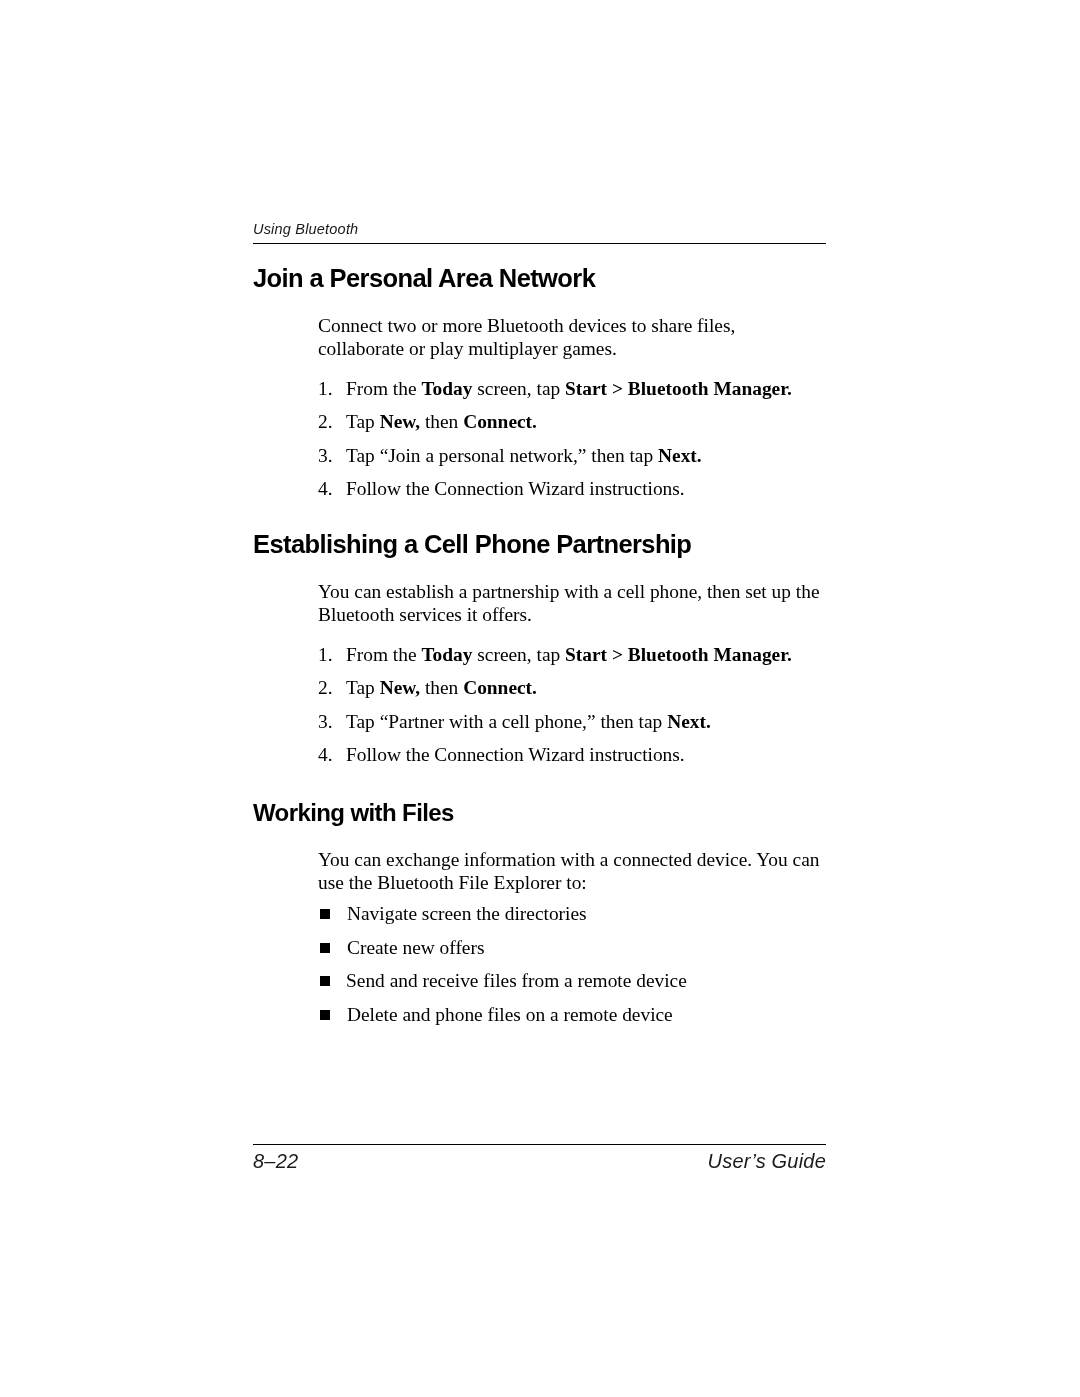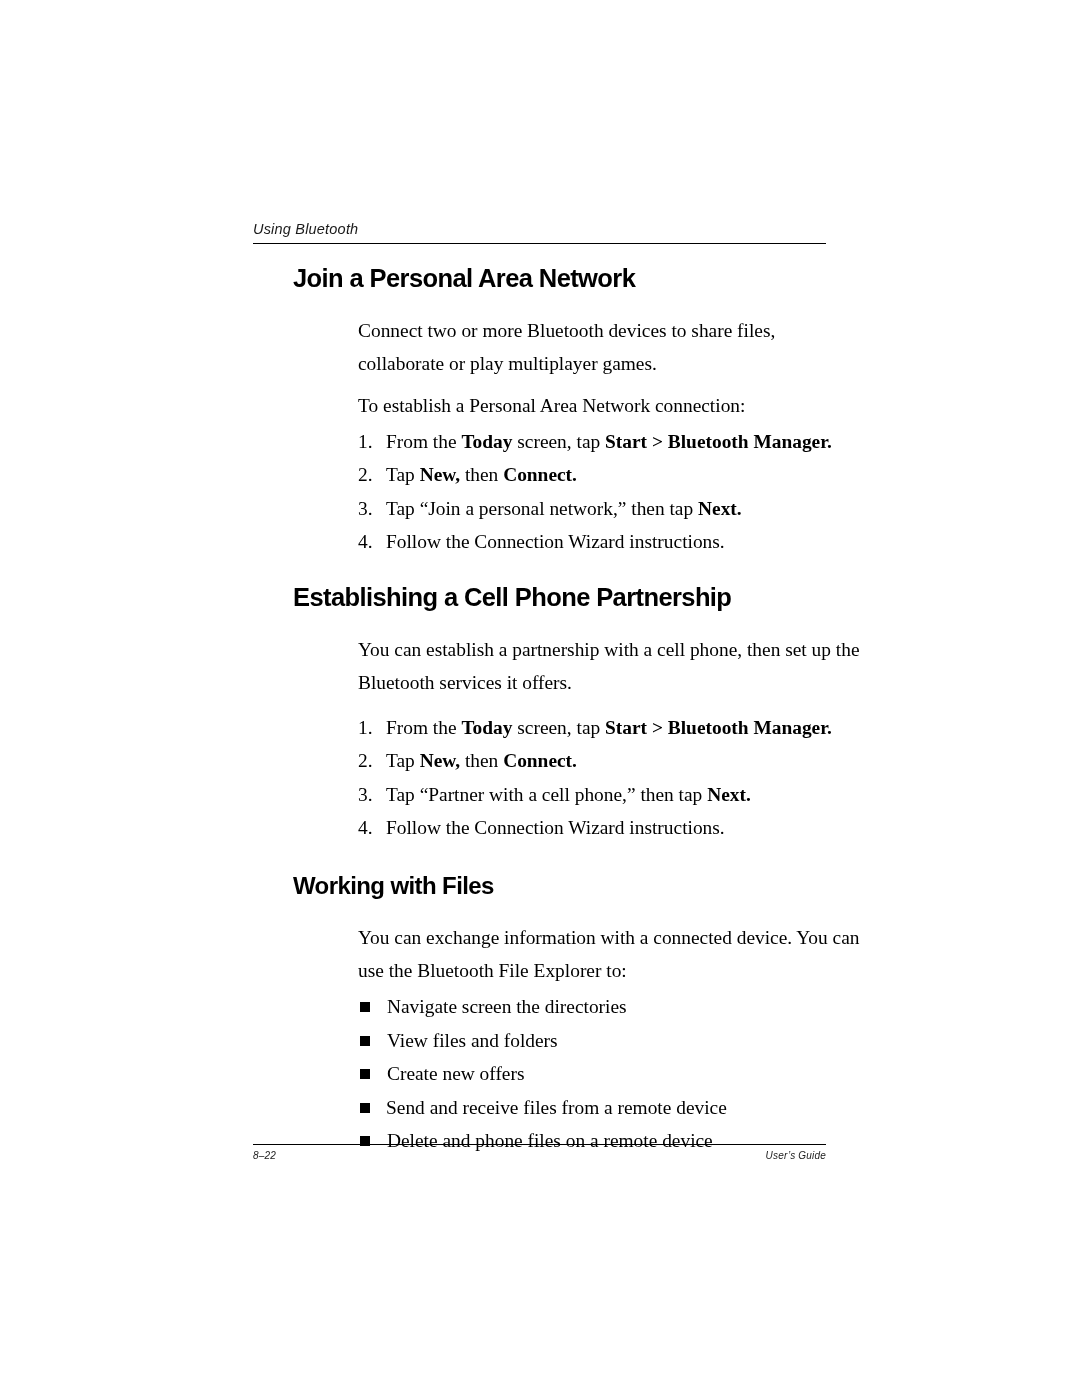--- a/index.html
+++ b/index.html
@@ -50,21 +50,20 @@
     top: 239px;
     width: 573px;
   }
 
   
   .content {
     position: absolute;
     left: 0;
     top: 258px;
     width: 874px;
-    margin-left: 40px;
   }
 
   h1.section-title,
   h2.section-title {
     font-family: "Liberation Sans", sans-serif;
     font-weight: bold;
     color: #000;
     margin: 0;
     padding: 0;
     letter-spacing: -0.6px;
@@ -78,21 +77,21 @@
     font-size: 25.5px;
     line-height: 32px;
     margin-left: 253px;
   }
 
   p.body-para {
     margin: 0;
     margin-left: 318px;
     width: 508px;
     font-size: 19.4px;
-    line-height: 33px;
+    line-height: 23px;
     text-align: left;
   }
 
   ol.step-list {
     margin: 0;
     padding: 0;
     list-style: none;
     margin-left: 318px;
     width: 508px;
   }
@@ -155,41 +154,40 @@
   .footer {
     position: absolute;
     left: 253px;
     top: 1146px;
     width: 573px;
     display: flex;
     justify-content: space-between;
     align-items: center;
     font-family: "Liberation Sans", sans-serif;
     font-style: italic;
-    font-size: 10px;
+    font-size: 20px;
     color: #1a1a1a;
     letter-spacing: 0.2px;
   }
 </style>
 </head>
 <body>
 
 <div class="page">
 
   <div class="running-header">
     <div class="running-header-text">Using Bluetooth</div>
   </div>
   <hr class="rule header-rule">
 
   <div class="content" id="content-root">
       <h2 class="section-title">Join a Personal Area Network</h2>
       <div class="sp-h2-after"></div>
       <p class="body-para">Connect two or more Bluetooth devices to share files, collaborate or play multiplayer games.</p>
       <div class="sp-para-gap"></div>
-      <p class="body-para">To establish a Personal Area Network connection:</p>
       <div class="sp-list-gap"></div>
       <ol class="step-list">
         <li><span class="num">1.</span><span><span>From the </span><b>Today</b><span> screen, tap </span><b>Start &gt; Bluetooth Manager.</b></span></li>
         <li style="margin-top: 8.5px;"><span class="num">2.</span><span><span>Tap </span><b>New,</b><span> then </span><b>Connect.</b></span></li>
         <li style="margin-top: 8.5px;"><span class="num">3.</span><span><span>Tap “Join a personal network,” then tap </span><b>Next.</b></span></li>
         <li style="margin-top: 8.5px;"><span class="num">4.</span><span><span>Follow the Connection Wizard instructions.</span></span></li>
       </ol>
       <div class="sp-before-h2"></div>
       <h2 class="section-title">Establishing a Cell Phone Partnership</h2>
       <div class="sp-h2-after"></div>
@@ -202,21 +200,20 @@
         <li style="margin-top: 8.5px;"><span class="num">3.</span><span><span>Tap “Partner with a cell phone,” then tap </span><b>Next.</b></span></li>
         <li style="margin-top: 8.5px;"><span class="num">4.</span><span><span>Follow the Connection Wizard instructions.</span></span></li>
       </ol>
       <div class="sp-before-h1"></div>
       <h1 class="section-title">Working with Files</h1>
       <div class="sp-h1-after"></div>
       <p class="body-para">You can exchange information with a connected device. You can use the Bluetooth File Explorer to:</p>
       <div class="sp-list-gap"></div>
       <ul class="bullet-list">
         <li><span class="sq"></span><span>Navigate screen the directories</span></li>
-        <li style="margin-top: 8.5px;"><span class="sq"></span><span>View files and folders</span></li>
         <li style="margin-top: 8.5px;"><span class="sq"></span><span>Create new offers</span></li>
         <li style="margin-top: 8.5px; padding-left: 26px;"><span class="sq"></span><span>Send and receive files from a remote device</span></li>
         <li style="margin-top: 8.5px;"><span class="sq"></span><span>Delete and phone files on a remote device</span></li>
       </ul>
     </div>
 
   <hr class="rule footer-rule">
   <div class="footer">
     <span>8–22</span>
     <span>User’s Guide</span>

